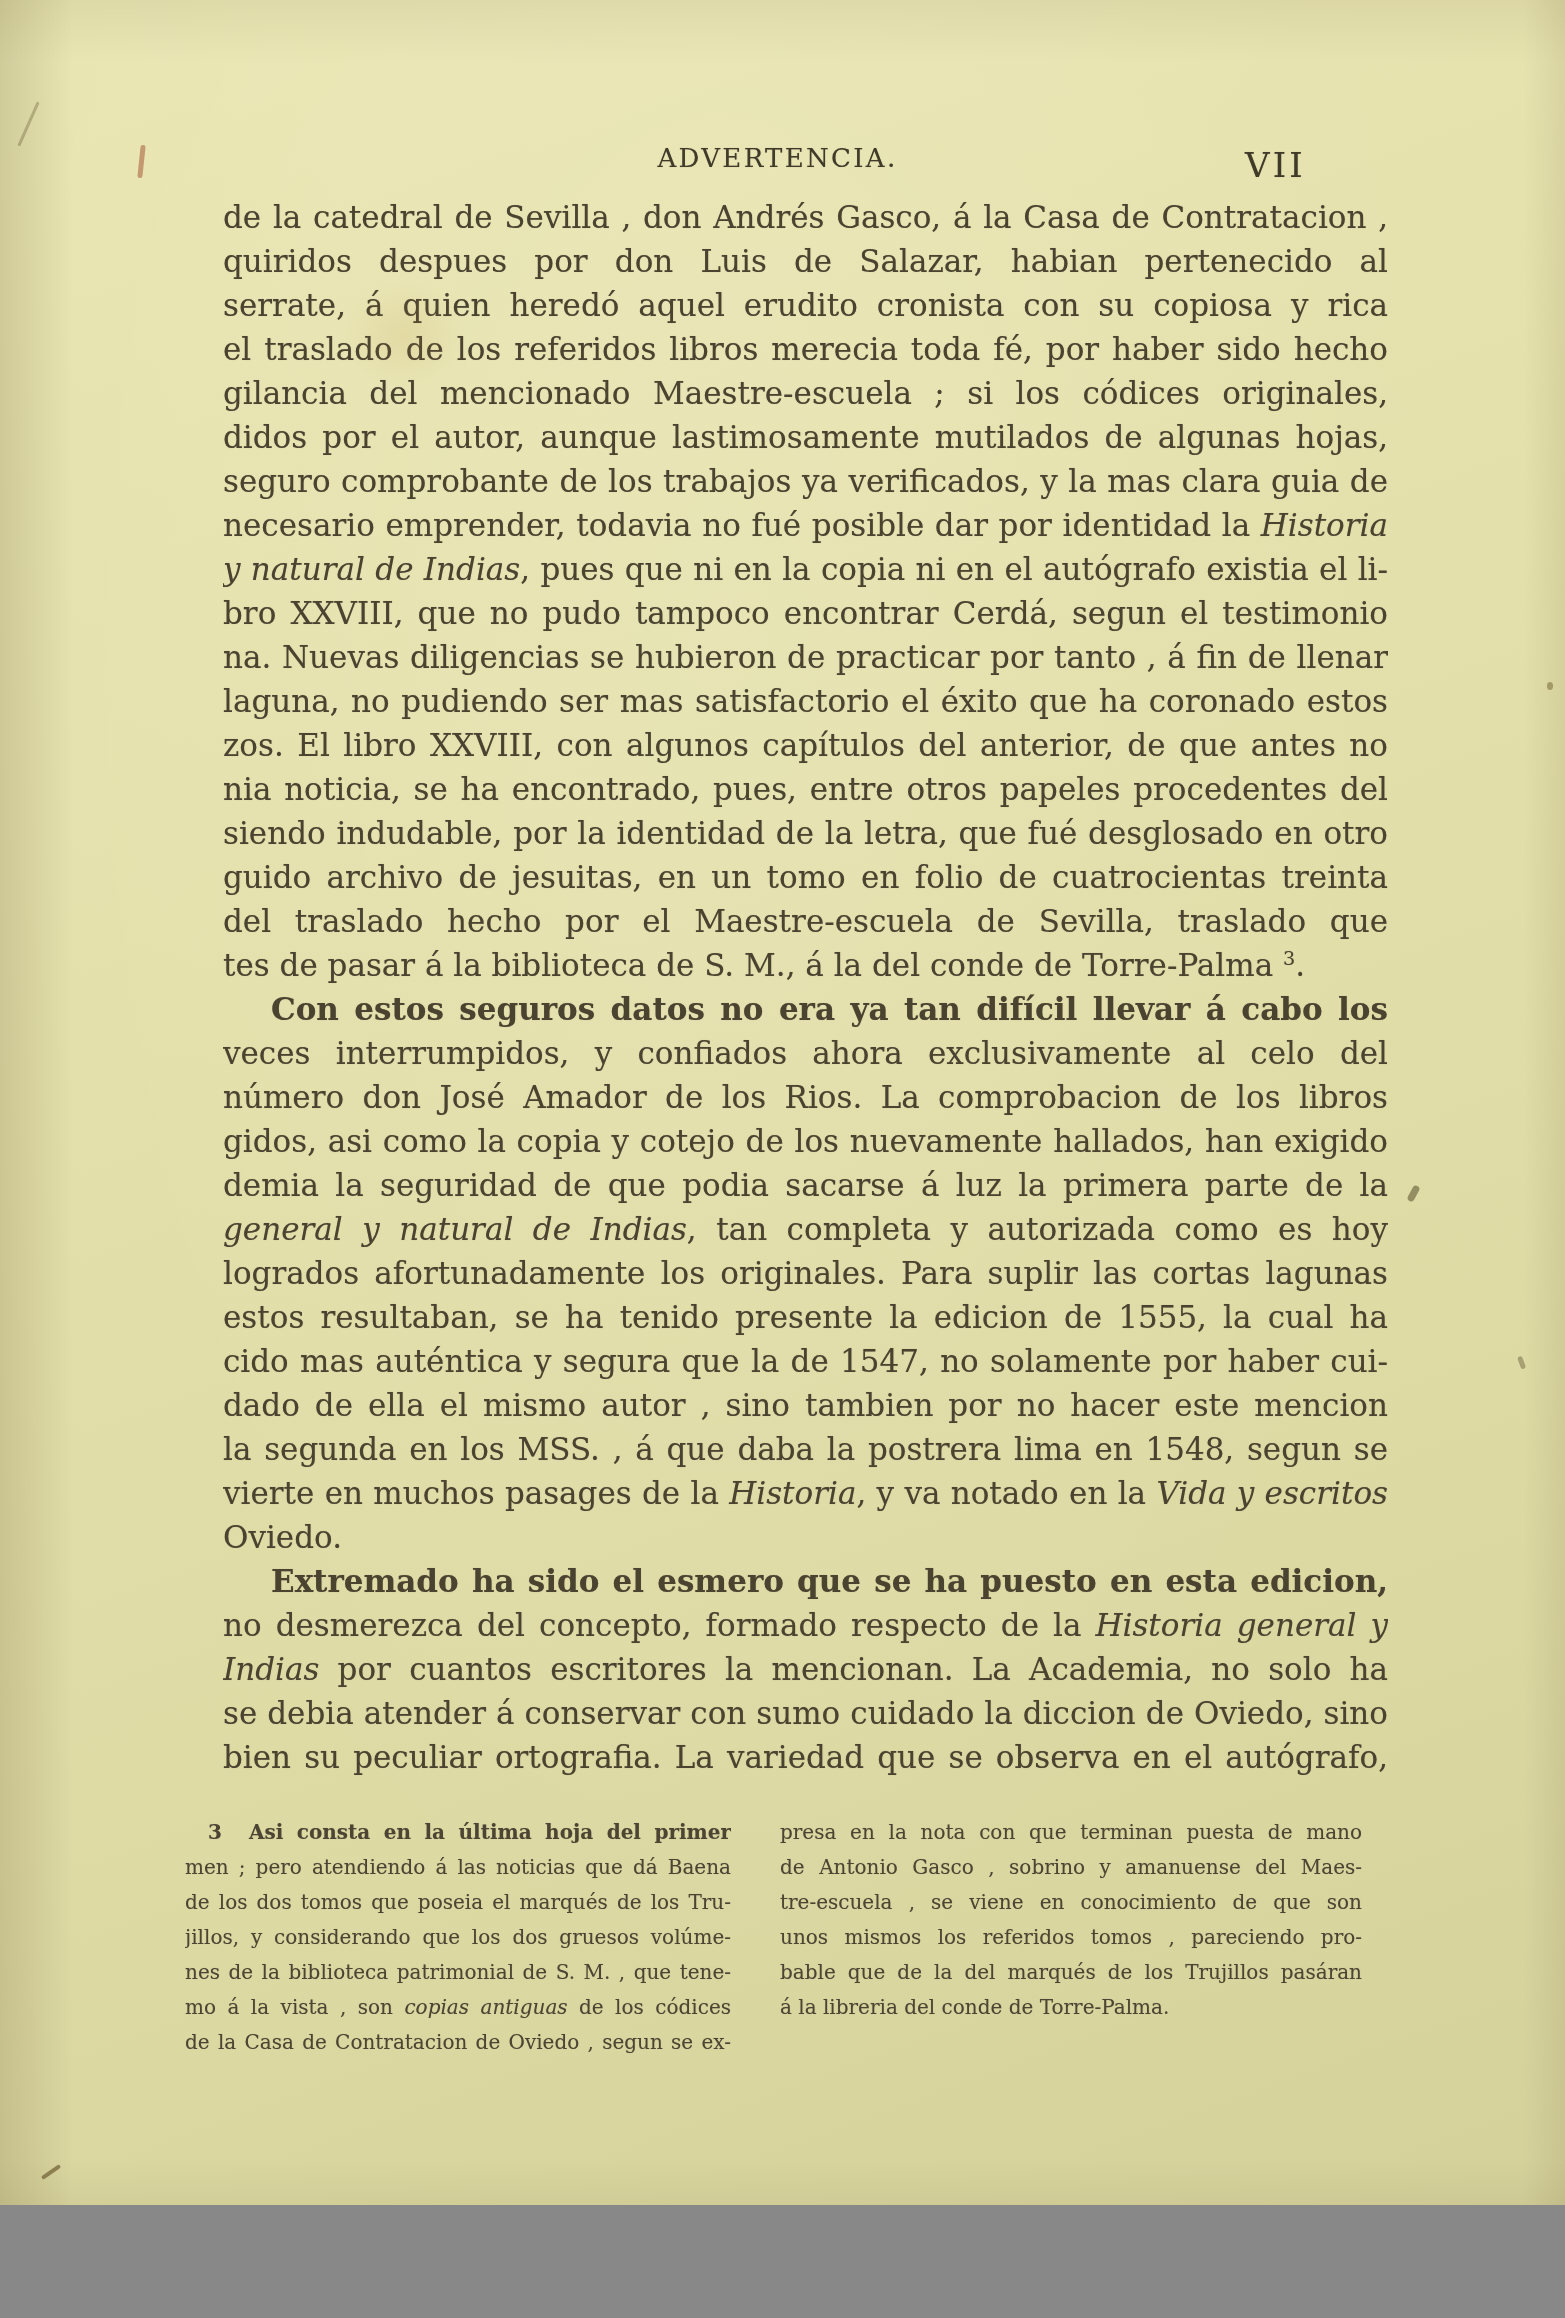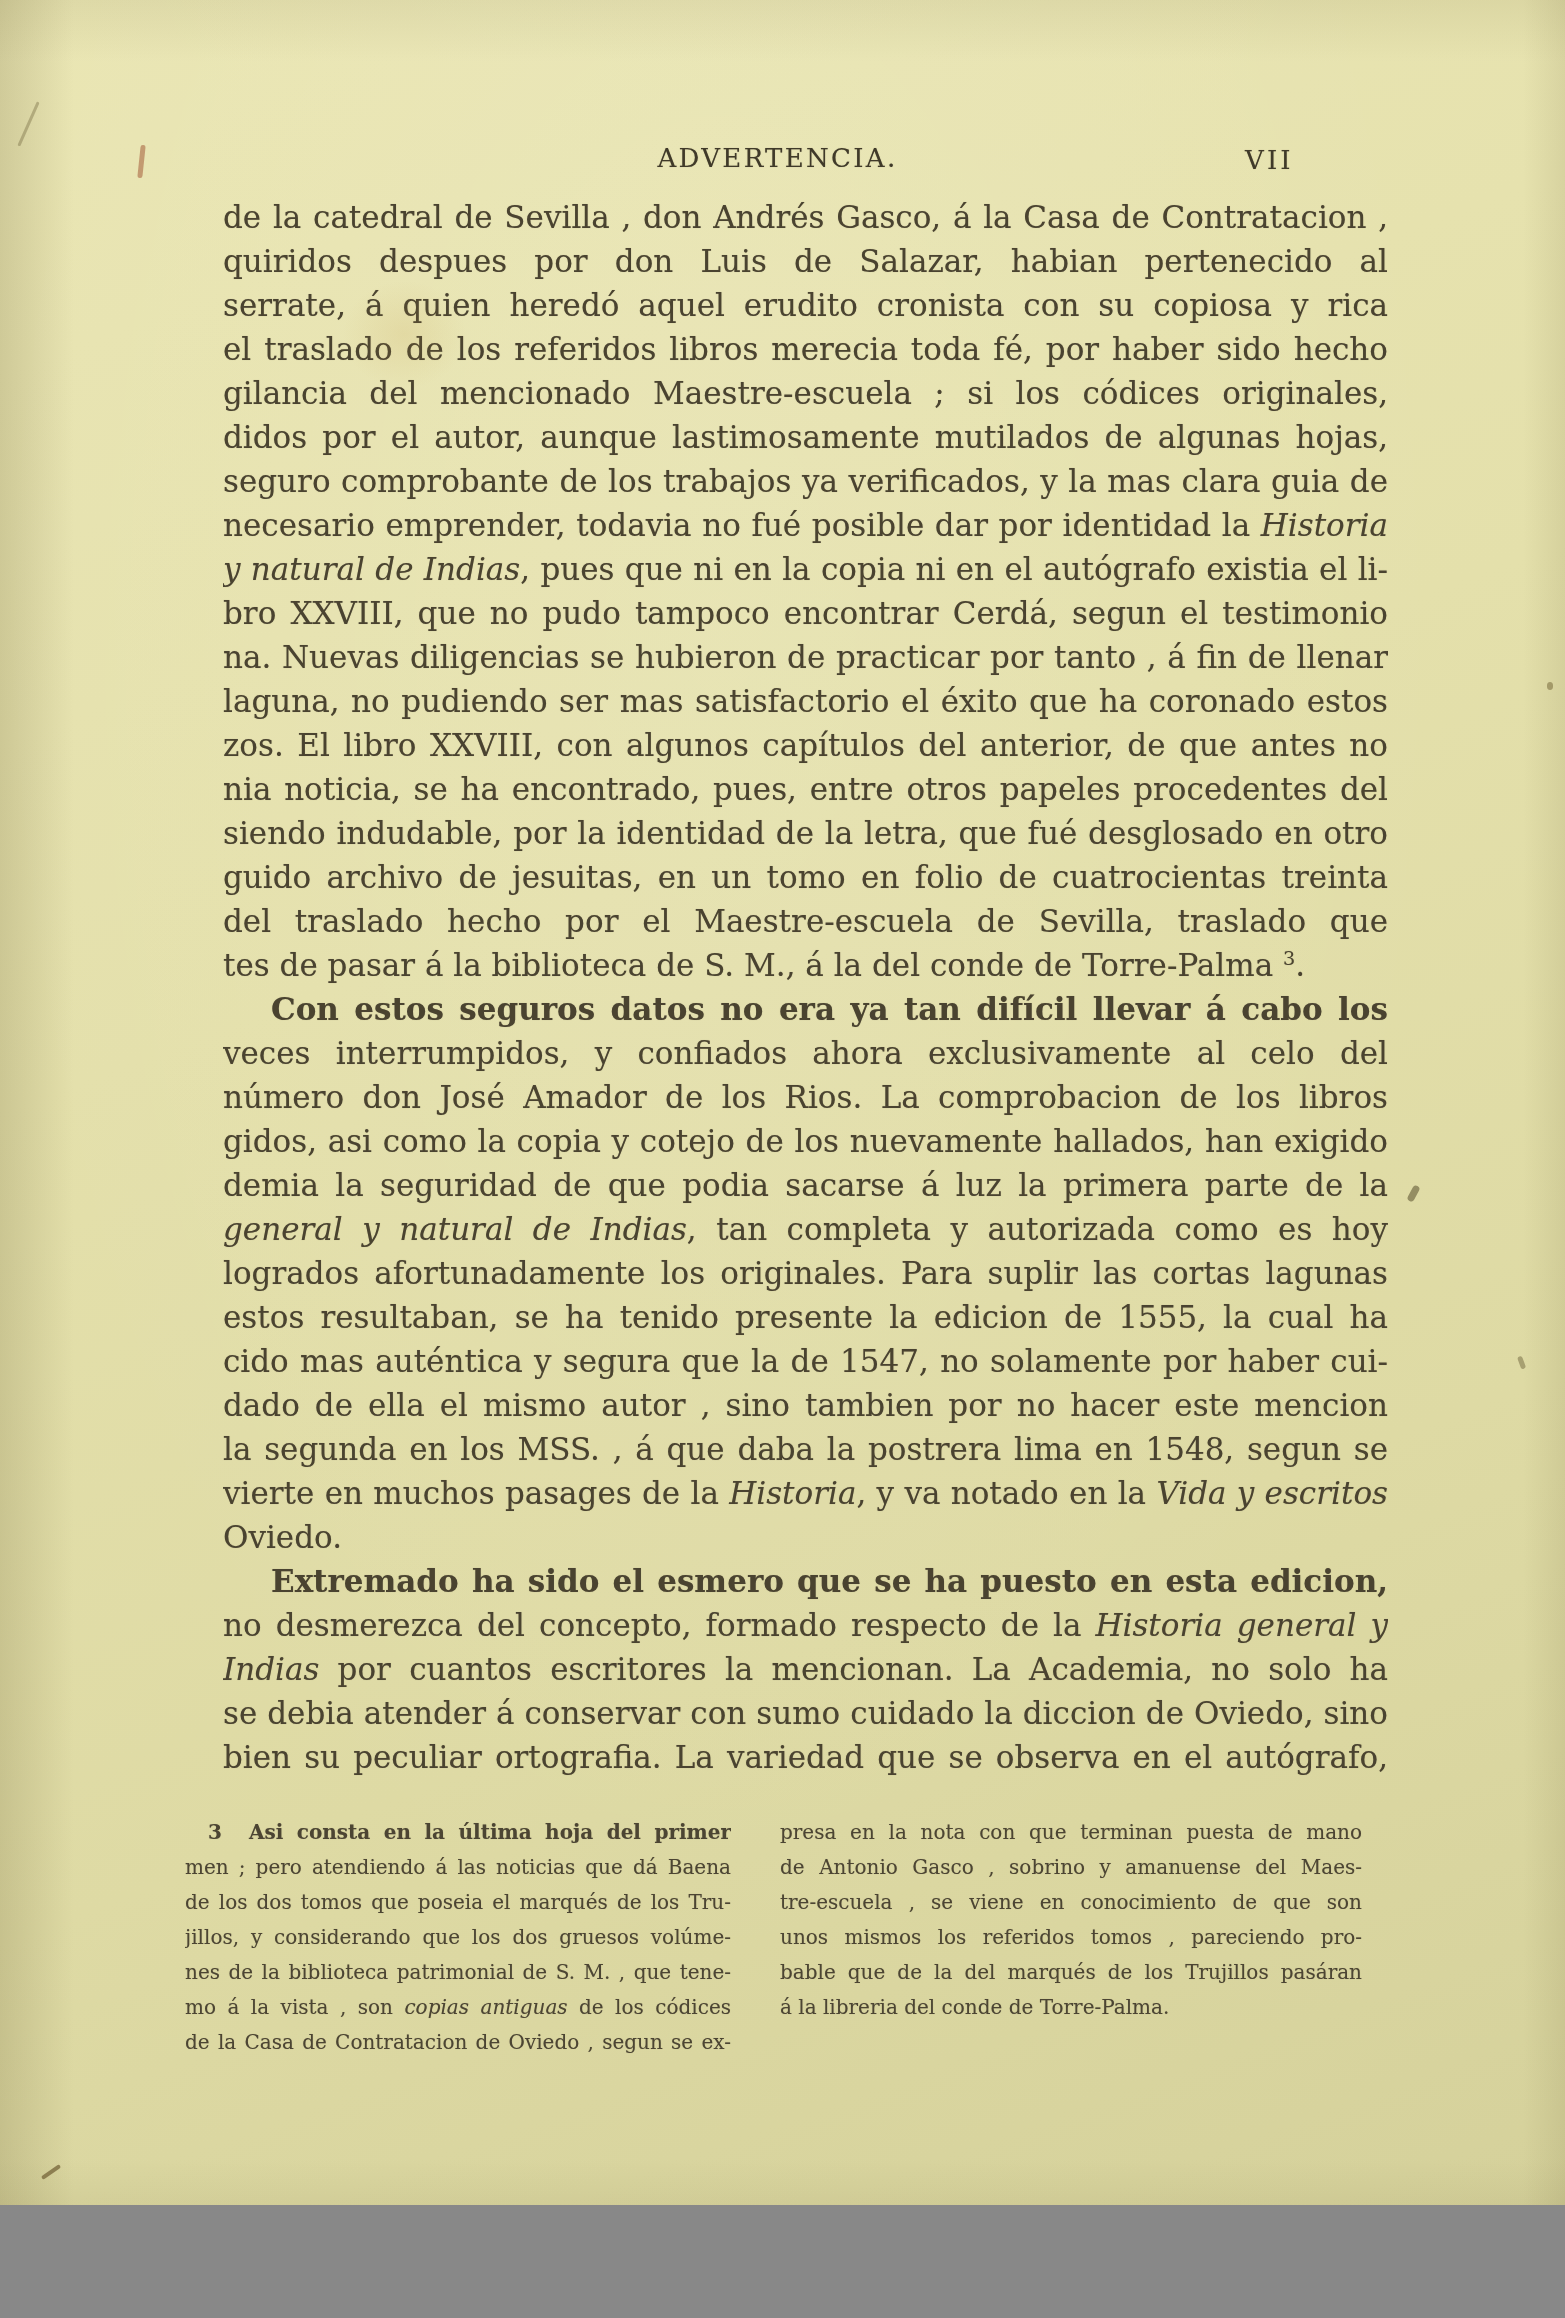--- a/index.html
+++ b/index.html
@@ -16,21 +16,21 @@
       linear-gradient(to top, rgba(115,105,55,0.08) 0px, rgba(0,0,0,0) 47px),
       linear-gradient(160deg,#eae6b4 0%,#e4e0ab 40%,#dedaa4 70%,#d5d19b 100%);
   }
   .page-header{
     position:absolute;left:195px;top:143px;width:1165px;
     text-align:center;font-size:26px;letter-spacing:2.3px;
     color:#403a29;text-shadow:0 0 0.8px rgba(64,58,41,.45);
   }
   .page-number{
     position:absolute;left:1245px;top:145px;
-    font-size:26px;letter-spacing:3.1px;color:#403a29;
+    font-size:34px;letter-spacing:3.1px;color:#403a29;
     text-shadow:0 0 0.8px rgba(64,58,41,.45);
   }
   .body-text{
     position:absolute;left:195px;top:195px;width:1165px;
     font-size:31px;color:#4a4330;
     text-shadow:0 0 0.8px rgba(74,67,48,.35);
     margin-left:28px;
   }
   .body-text .tline{line-height:44px;height:44px;}
   .footnote{

